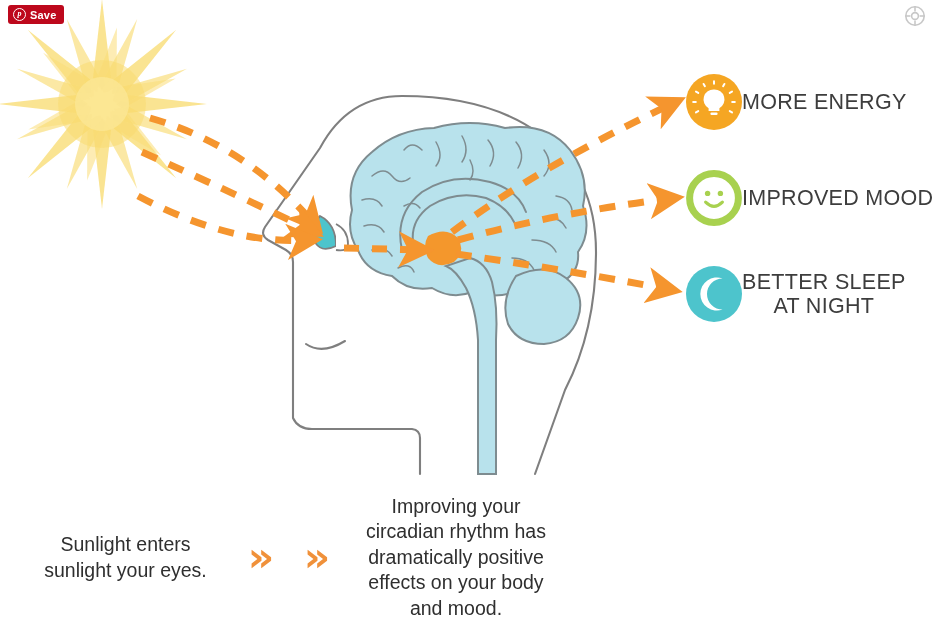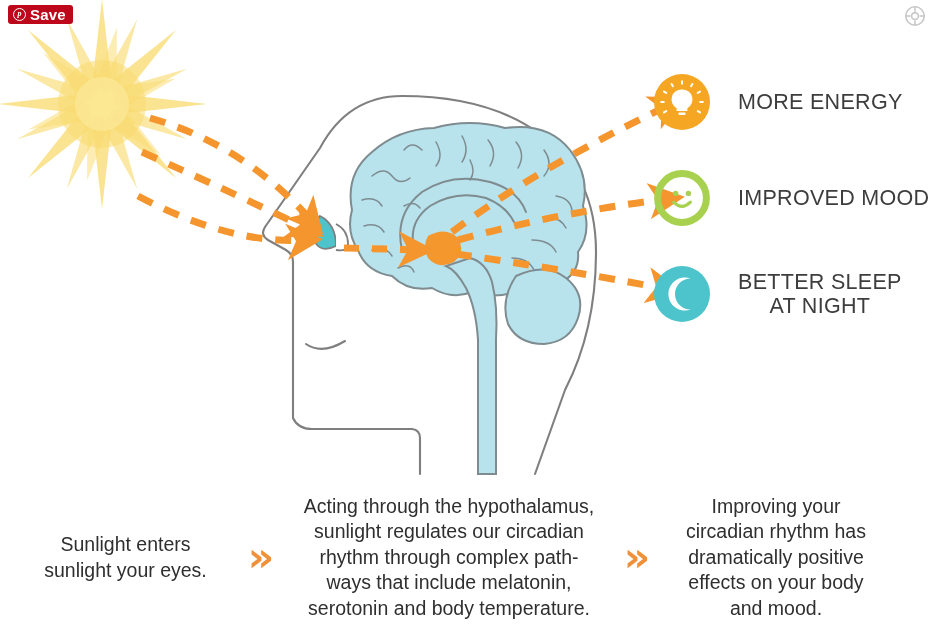--- a/index.html
+++ b/index.html
@@ -41,21 +41,21 @@
     color: #ffffff;
     font-size: 8px;
     line-height: 9px;
     text-align: center;
     font-family: "Liberation Serif", serif;
     font-style: italic;
     font-weight: bold;
   }
   #save-btn .p-label {
     color: #ffffff;
-    font-size: 15px;
+    font-size: 11px;
     font-weight: bold;
     letter-spacing: 0.2px;
   }
 
   
   #target-icon {
     position: absolute;
     right: 12px;
     top: 5px;
     width: 22px;
@@ -81,22 +81,22 @@
     top: 0;
     width: 938px;
     height: 490px;
   }
 
   
   .benefit {
     position: absolute;
     display: flex;
     align-items: center;
-    gap: 28px;
-    left: 654px;
+    gap: 0;
+    left: 686px;
   }
   #benefit-0 { top: 74px; }
   #benefit-1 { top: 170px; }
   #benefit-2 { top: 266px; }
   .benefit-icon {
     width: 56px;
     height: 56px;
     flex: 0 0 56px;
   }
   .benefit-label {
@@ -344,25 +344,20 @@
       <circle cx="34.4" cy="23.4" r="2.7" fill="#a8d14f"></circle>
       <path d="M19.6 32.2 Q28 40.6 36.4 32.2" fill="none" stroke="#a8d14f" stroke-width="3.1" stroke-linecap="round"></path>
     </svg>
     <div class="benefit-label">IMPROVED MOOD</div>
   </div>
 
   <div id="bottom">
     <div class="panel" id="panel-0">Sunlight enters
 sunlight your eyes.</div>
     <div class="chevron">»</div>
-    <div class="panel" id="panel-1">Acting through the hypothalamus,
-sunlight regulates our circadian
-rhythm through complex path-
-ways that include melatonin,
-serotonin and body temperature.</div>
     <div class="chevron">»</div>
     <div class="panel" id="panel-2">Improving your
 circadian rhythm has
 dramatically positive
 effects on your body
 and mood.</div>
   </div>
 
 </div>
 

